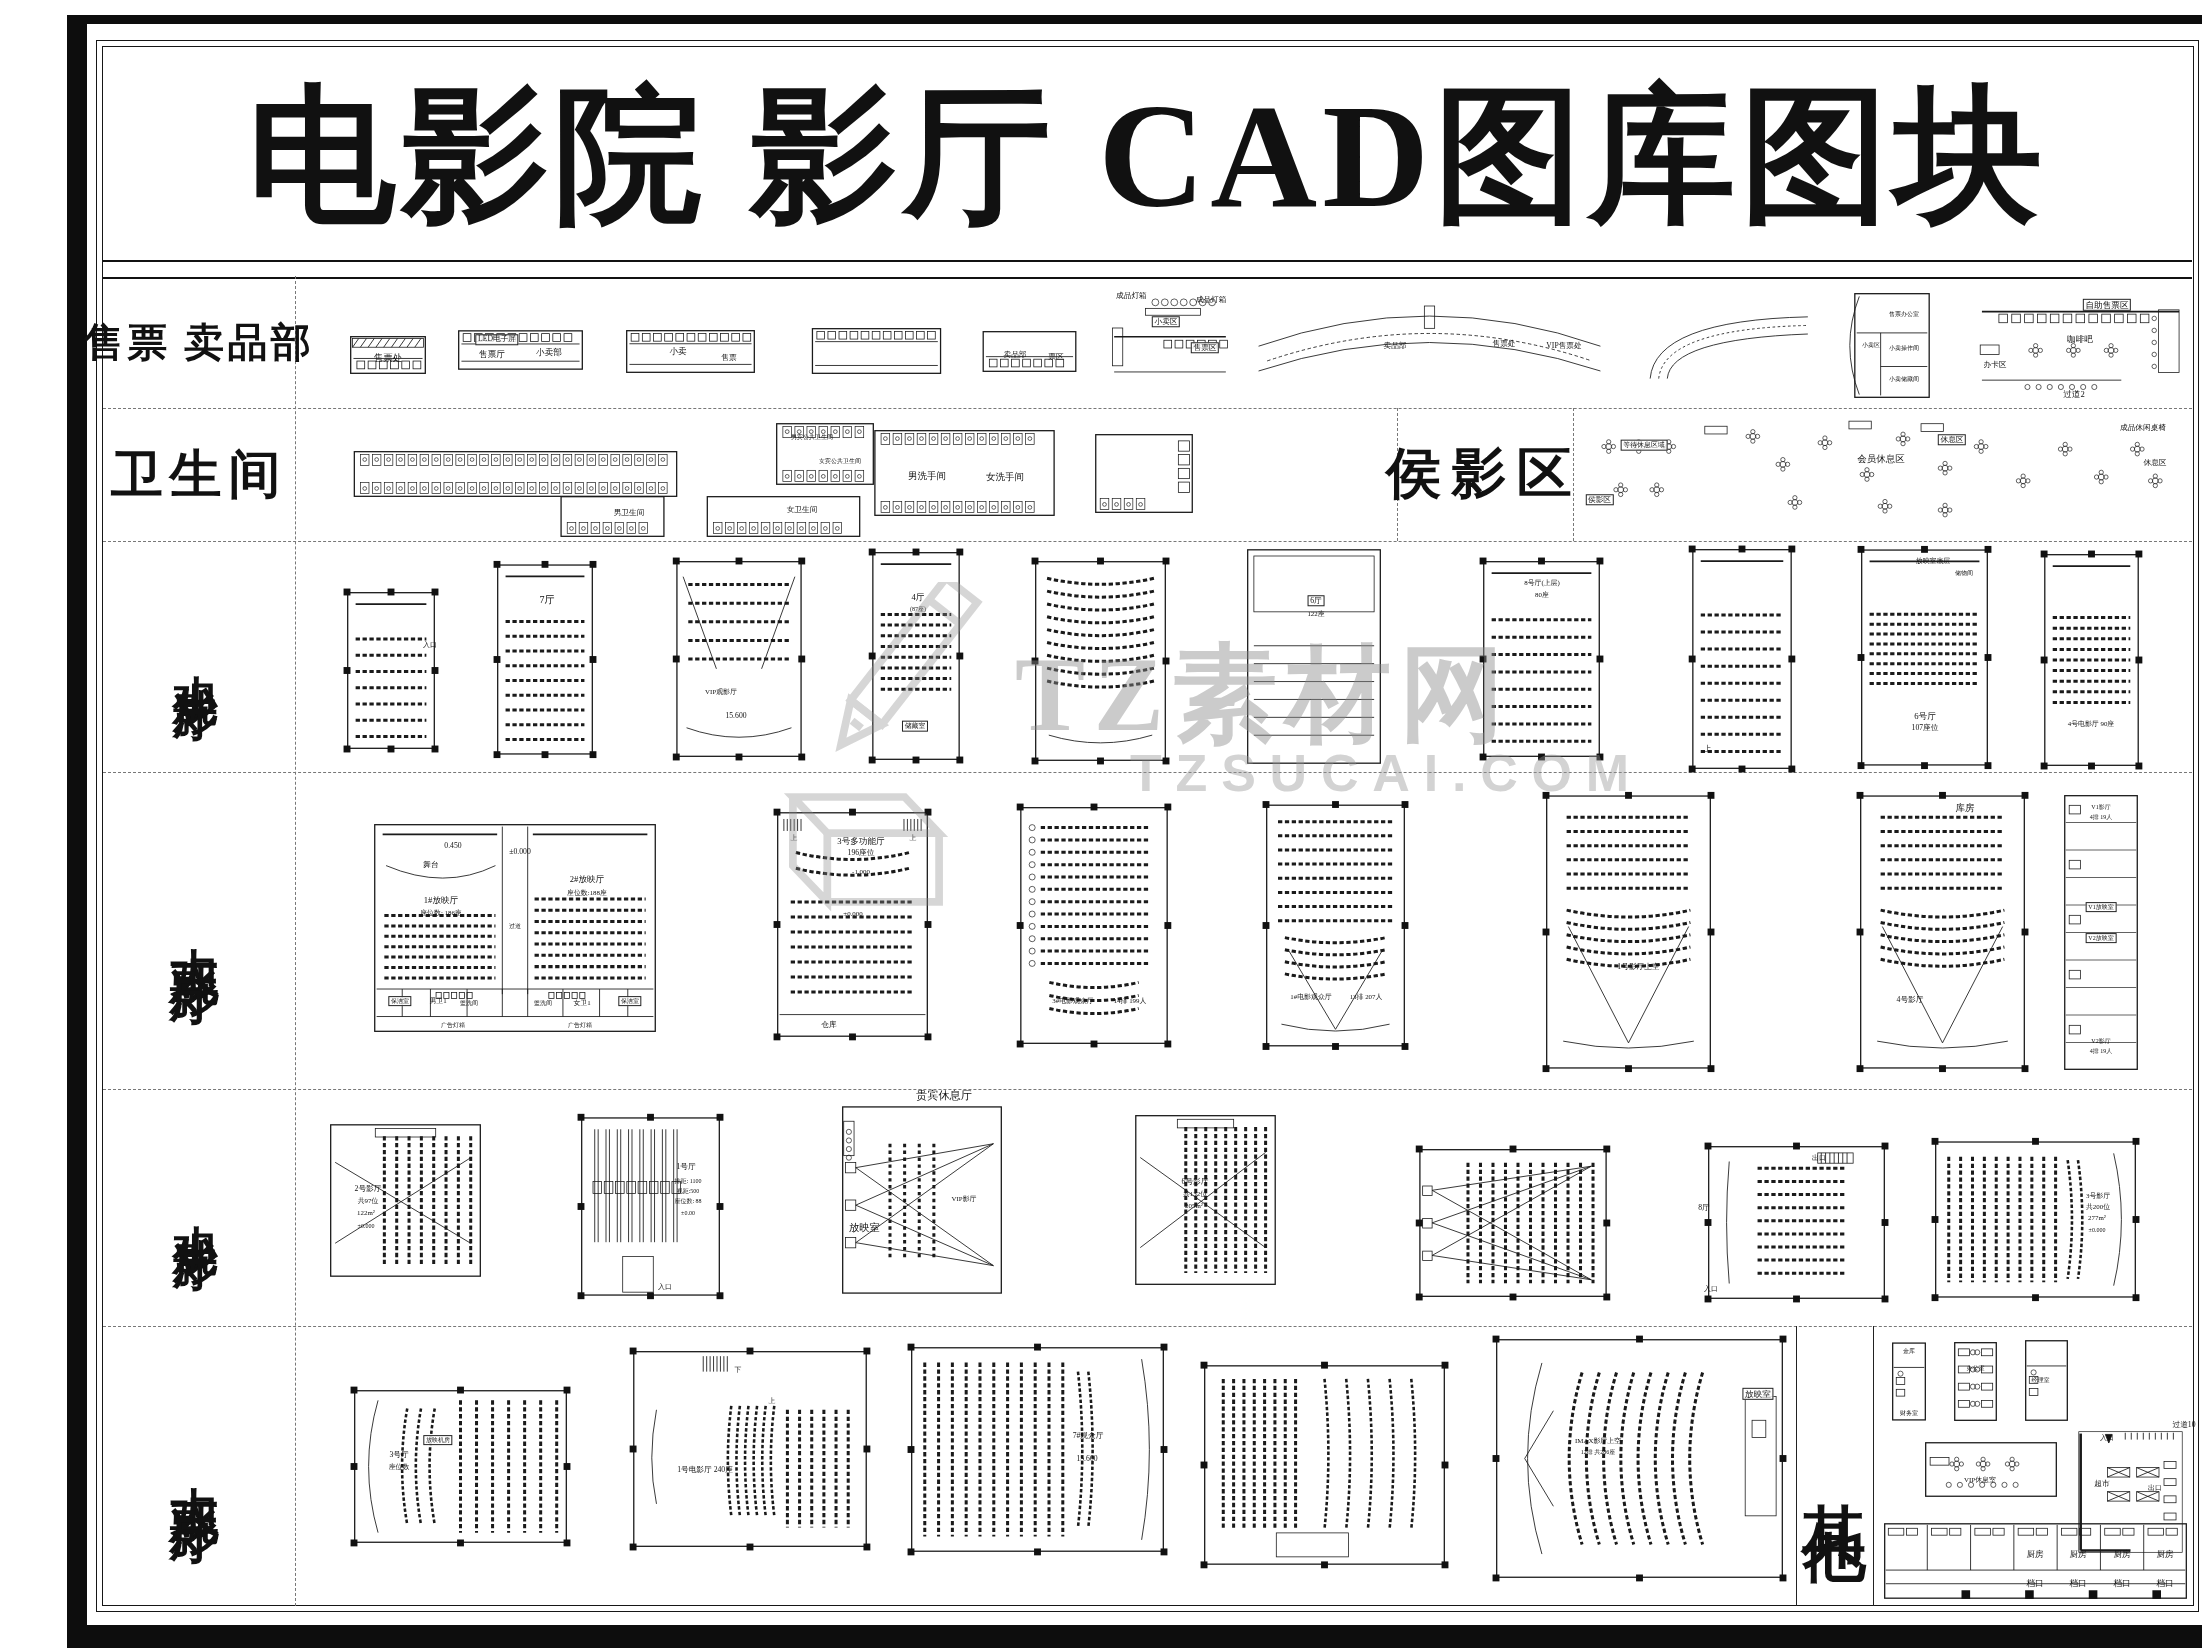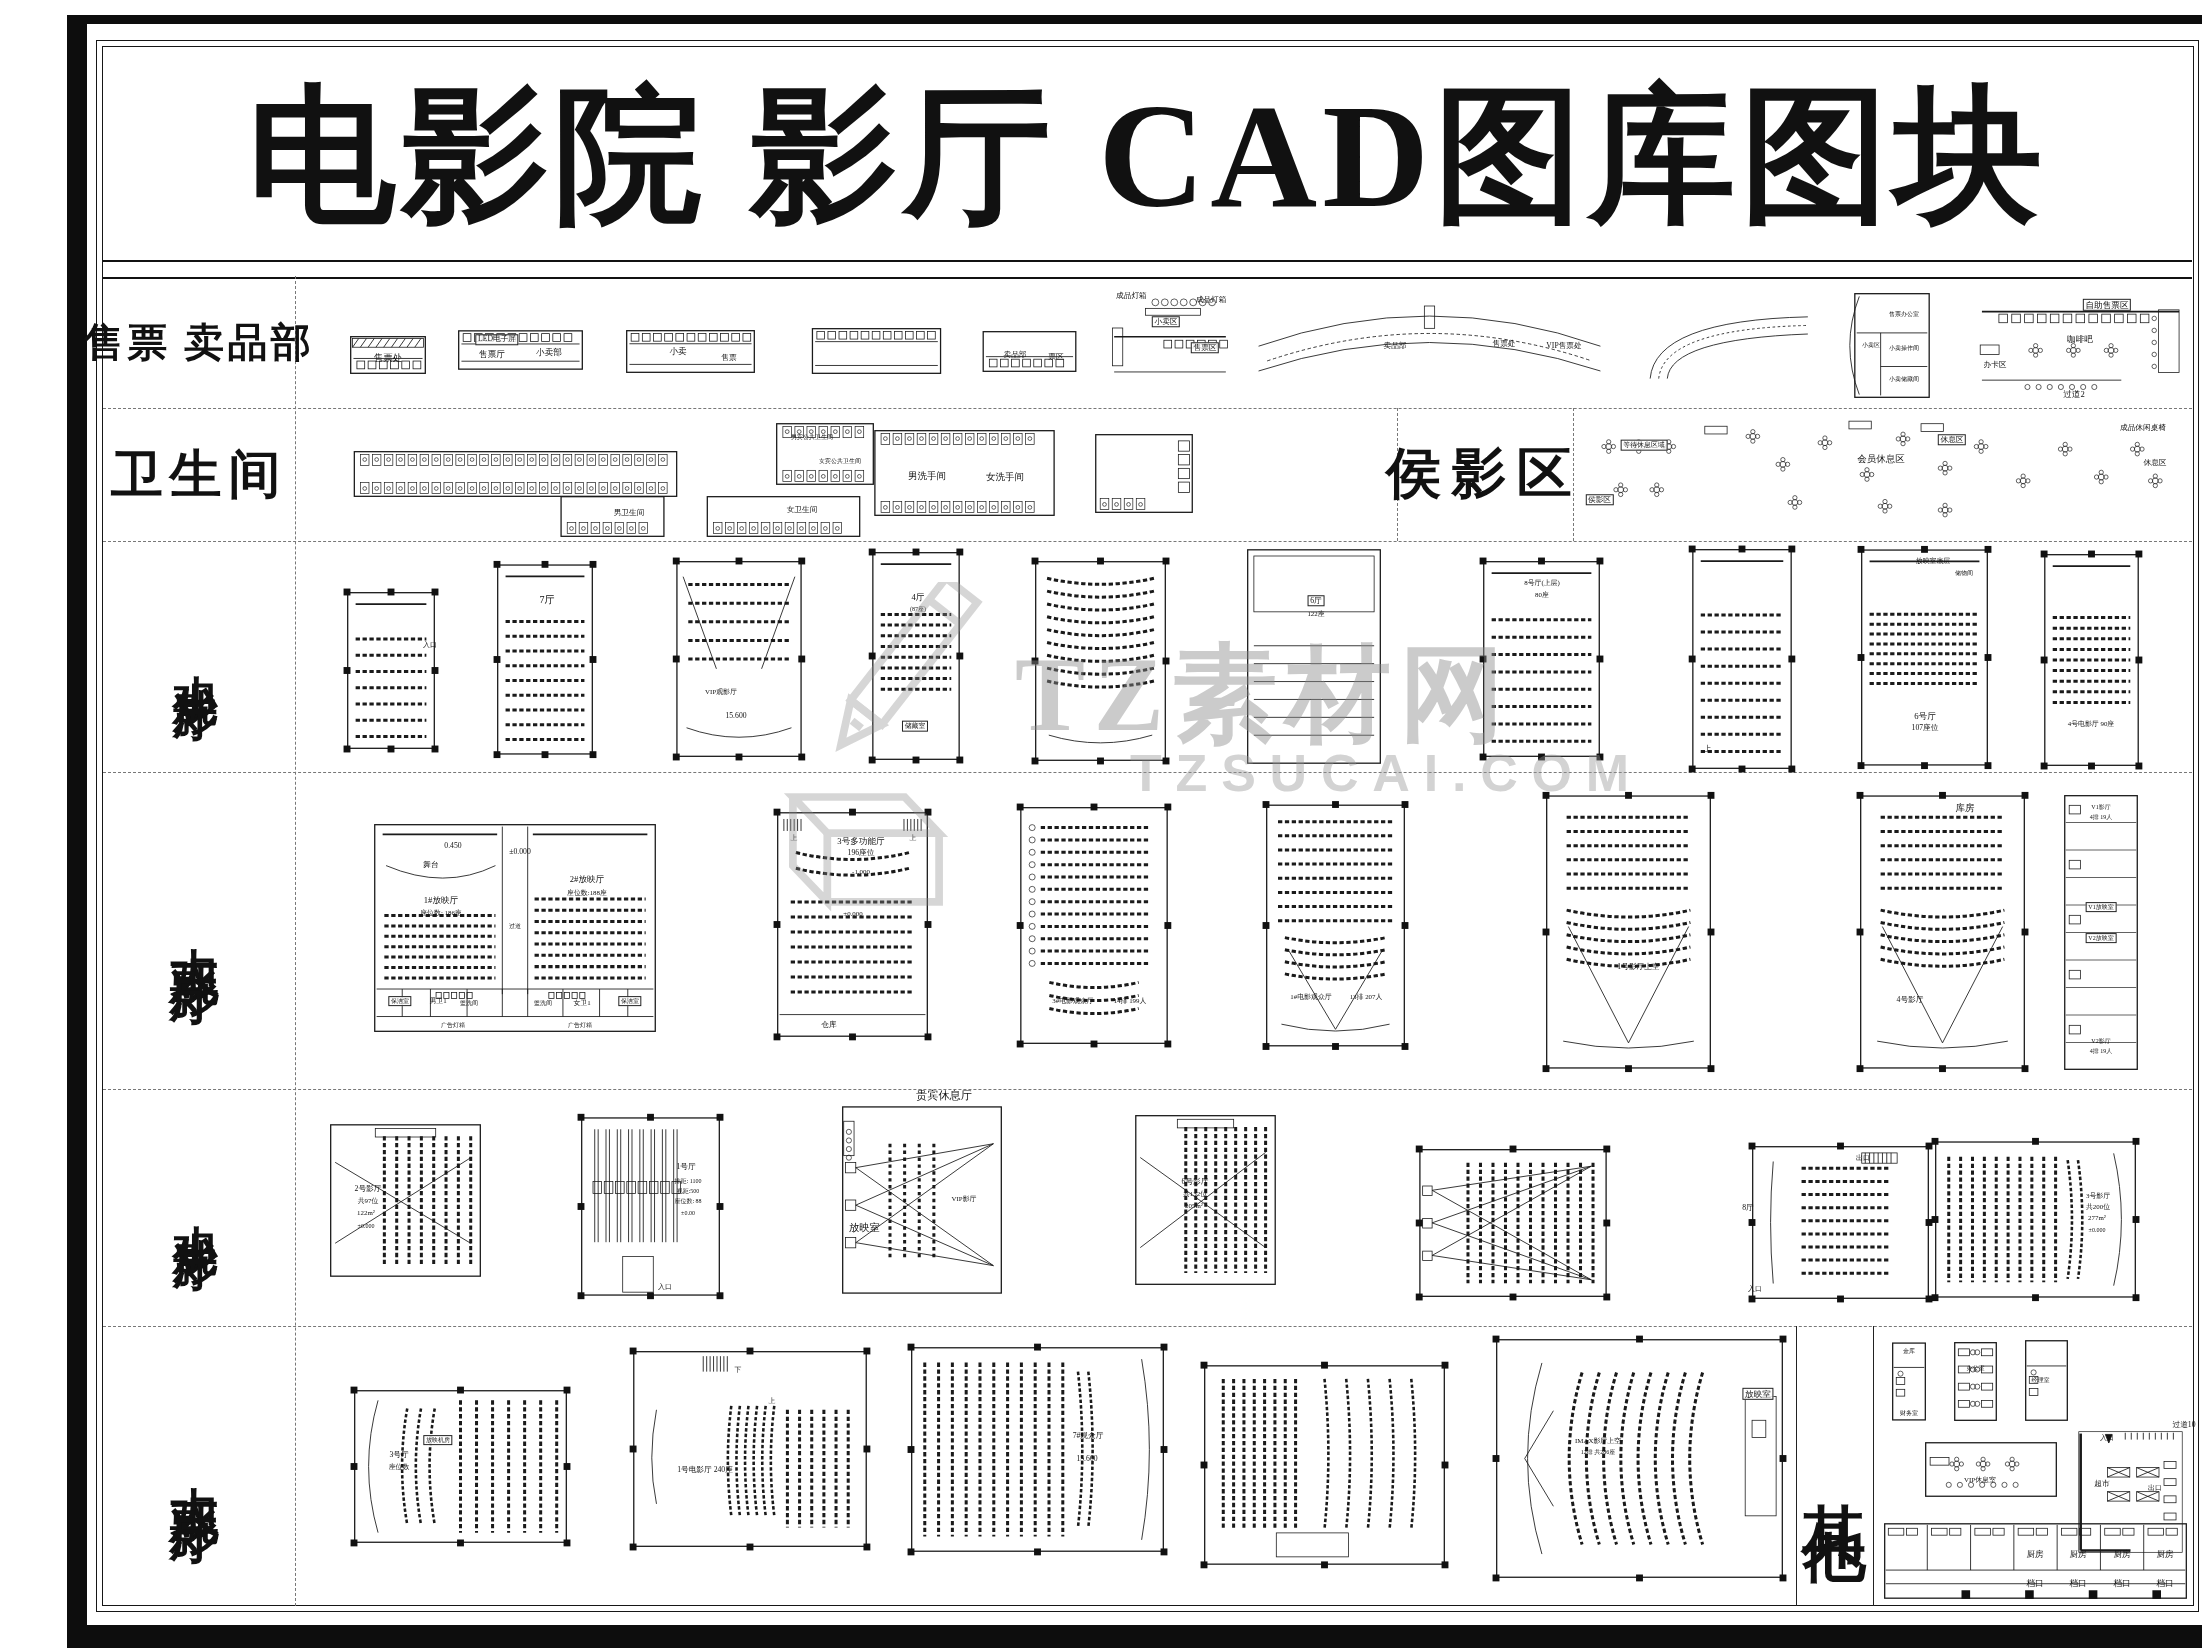--- a/index.html
+++ b/index.html
@@ -1272,21 +1272,21 @@
           <line x1="15" y1="48" x2="200" y2="20" stroke="#1a1a1a" stroke-width="1"></line>
           <line x1="15" y1="48" x2="200" y2="152" stroke="#1a1a1a" stroke-width="1"></line>
           <rect x="4" y="80.83999999999999" width="11" height="11" fill="none" stroke="#1a1a1a" stroke-width="0.9"></rect>
           <line x1="15" y1="85.83999999999999" x2="200" y2="20" stroke="#1a1a1a" stroke-width="1"></line>
           <line x1="15" y1="85.83999999999999" x2="200" y2="152" stroke="#1a1a1a" stroke-width="1"></line>
           <rect x="4" y="118.67999999999999" width="11" height="11" fill="none" stroke="#1a1a1a" stroke-width="0.9"></rect>
           <line x1="15" y1="123.67999999999999" x2="200" y2="20" stroke="#1a1a1a" stroke-width="1"></line>
           <line x1="15" y1="123.67999999999999" x2="200" y2="152" stroke="#1a1a1a" stroke-width="1"></line>
         </svg>
       </div>
-      <div class="drawing" style="left: 1680px; top: 1146px; width: 177px; height: 181px; padding-left: 28px;">
+      <div class="drawing" style="left: 1636px; top: 1146px; width: 177px; height: 181px; padding-left: 28px;">
         <svg width="177" height="153" viewBox="0 0 206 178">
           <rect x="0.8" y="0.8" width="204.4" height="176.4" fill="none" stroke="#1a1a1a" stroke-width="1.5"></rect>
           <rect x="-4" y="-4" width="8" height="8" fill="#111" stroke="none" stroke-width="0.9"></rect>
           <rect x="99" y="-4" width="8" height="8" fill="#111" stroke="none" stroke-width="0.9"></rect>
           <rect x="202" y="-4" width="8" height="8" fill="#111" stroke="none" stroke-width="0.9"></rect>
           <rect x="-4" y="85" width="8" height="8" fill="#111" stroke="none" stroke-width="0.9"></rect>
           <rect x="202" y="85" width="8" height="8" fill="#111" stroke="none" stroke-width="0.9"></rect>
           <rect x="-4" y="174" width="8" height="8" fill="#111" stroke="none" stroke-width="0.9"></rect>
           <rect x="99" y="174" width="8" height="8" fill="#111" stroke="none" stroke-width="0.9"></rect>
           <rect x="202" y="174" width="8" height="8" fill="#111" stroke="none" stroke-width="0.9"></rect>

